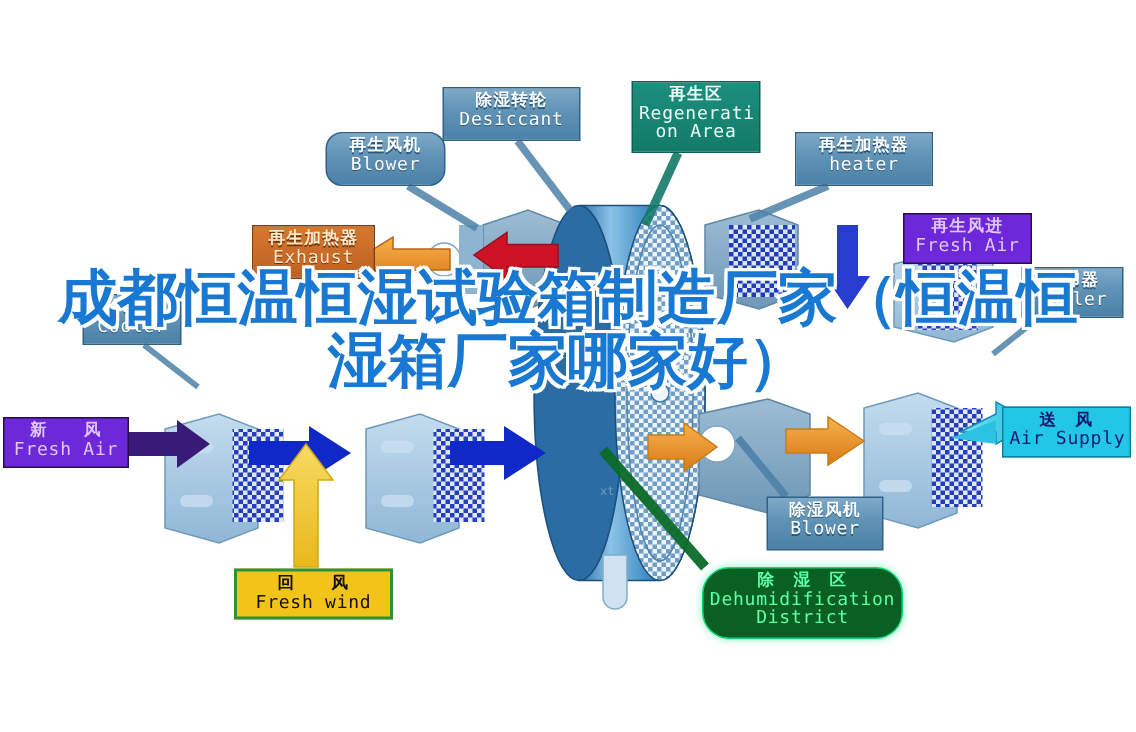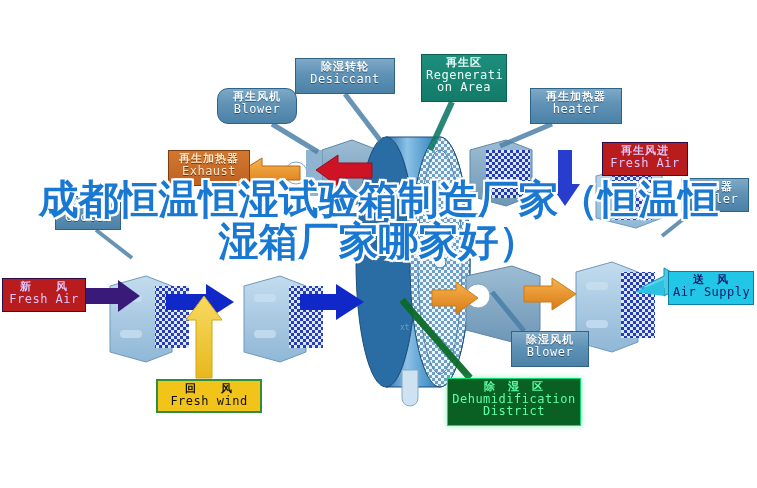--- a/index.html
+++ b/index.html
@@ -50,21 +50,21 @@
   }
   
   .l-orange{
     background:linear-gradient(180deg,#d4772e 0%,#bd6224 100%);
     border:1px solid #7d3f11;
     color:#ffe9c9;
     text-shadow:0 1px 0 #6d3509;
   }
   
   .l-purple{
-    background:#b91c1c;
+    background:#6d28d9;
     border:1px solid #2a0c49;
     color:#dfc6ff;
   }
   
   .l-yellow{
     background:#f2c319;
     border:2px solid #2f8f3c;
     color:#101010;
   }
   
@@ -257,32 +257,32 @@
       <path d="M452 102 L430 150" stroke="#137a68" stroke-width="6" opacity=".9"></path>
       <path d="M552 124 L500 146" stroke="#4c81a8" stroke-width="5" opacity=".85"></path>
       <path d="M692 212 L662 236" stroke="#4c81a8" stroke-width="4" opacity=".85"></path>
       <path d="M96 230 L132 258" stroke="#4c81a8" stroke-width="4" opacity=".85"></path>
       <path d="M524 331 L492 292" stroke="#4c81a8" stroke-width="5" opacity=".9"></path>
       <path d="M470 378 L402 300" stroke="#0c6a28" stroke-width="7" opacity=".95"></path>
     </g>
   </svg>
 
   <div id="labels">
-      <div class="label l-blue" style="left: 295px; top: 58px; width: 100px; min-height: 36px;"><span class="cn">除湿转轮</span><span class="en">Desiccant</span></div>
+      <div class="label l-blue" style="left: 295px; top: 58px; width: 92px; min-height: 36px;"><span class="cn">除湿转轮</span><span class="en">Desiccant</span></div>
       <div class="label l-blue" style="left: 217px; top: 88px; width: 80px; min-height: 36px; border-radius: 11px;"><span class="cn">再生风机</span><span class="en">Blower</span></div>
       <div class="label l-teal" style="left: 421px; top: 54px; width: 86px; min-height: 48px;"><span class="cn">再生区</span><span class="en">Regenerati
 on Area</span></div>
       <div class="label l-blue" style="left: 530px; top: 88px; width: 92px; min-height: 36px;"><span class="cn">再生加热器</span><span class="en">heater</span></div>
       <div class="label l-purple" style="left: 602px; top: 142px; width: 86px; min-height: 34px;"><span class="cn">再生风进</span><span class="en">Fresh Air</span></div>
       <div class="label l-blue" style="left: 681px; top: 178px; width: 68px; min-height: 34px;"><span class="cn">冷却器</span><span class="en">Cooler</span></div>
       <div class="label l-orange" style="left: 168px; top: 150px; width: 82px; min-height: 36px;"><span class="cn">再生加热器</span><span class="en">Exhaust</span></div>
       <div class="label l-blue" style="left: 55px; top: 196px; width: 66px; min-height: 34px;"><span class="cn">冷却器</span><span class="en">Cooler</span></div>
       <div class="label l-purple" style="left: 2px; top: 278px; width: 84px; min-height: 34px;"><span class="cn">新　　风</span><span class="en">Fresh Air</span></div>
       <div class="label l-yellow" style="left: 156px; top: 379px; width: 106px; min-height: 34px;"><span class="cn">回　　风</span><span class="en">Fresh wind</span></div>
       <div class="label l-blue" style="left: 511px; top: 331px; width: 78px; min-height: 36px;"><span class="cn">除湿风机</span><span class="en">Blower</span></div>
-      <div class="label l-green" style="left: 447px; top: 378px; width: 134px; min-height: 48px;"><span class="cn">除　湿　区</span><span class="en">Dehumidification
+      <div class="label l-green" style="left: 468px; top: 378px; width: 134px; min-height: 48px; border-radius: 18px;"><span class="cn">除　湿　区</span><span class="en">Dehumidification
 District</span></div>
       <div class="label l-cyan" style="left: 668px; top: 271px; width: 86px; min-height: 34px;"><span class="cn">送　风</span><span class="en">Air Supply</span></div>
     </div>
 
   <div id="headline">成都恒温恒湿试验箱制造厂家（恒温恒湿箱厂家哪家好）</div>
 
 </div>
 
 </body></html>

